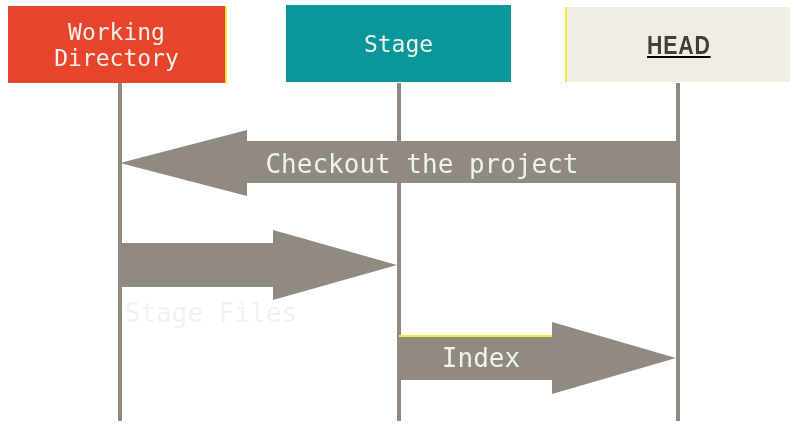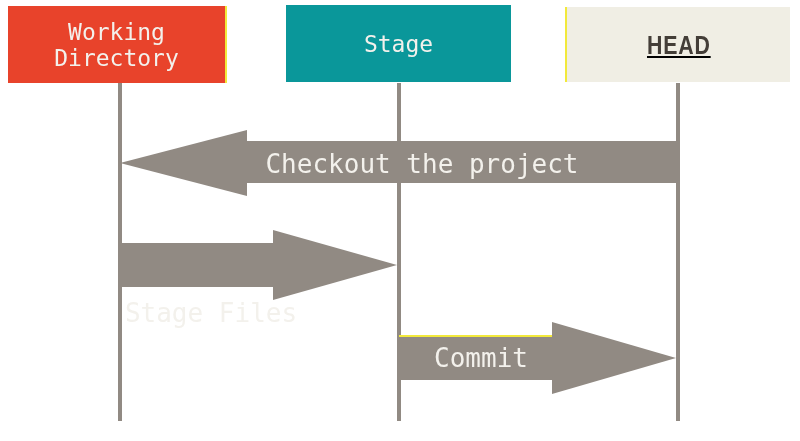--- a/index.html
+++ b/index.html
@@ -146,15 +146,15 @@
   <div class="arrow-head checkout-head"></div>
   <div class="arrow-body checkout-body"></div>
   <span class="arrow-label checkout-label">Checkout the project</span>
 
   <div class="arrow-body stage-body"></div>
   <div class="arrow-head stage-head"></div>
   <span class="arrow-label stage-label">Stage Files</span>
 
   <div class="arrow-body commit-body"></div>
   <div class="arrow-head commit-head"></div>
-  <span class="arrow-label commit-label">Commit</span>
+  <span class="arrow-label commit-label">Index</span>
 
 </div>
 
 </body></html>

